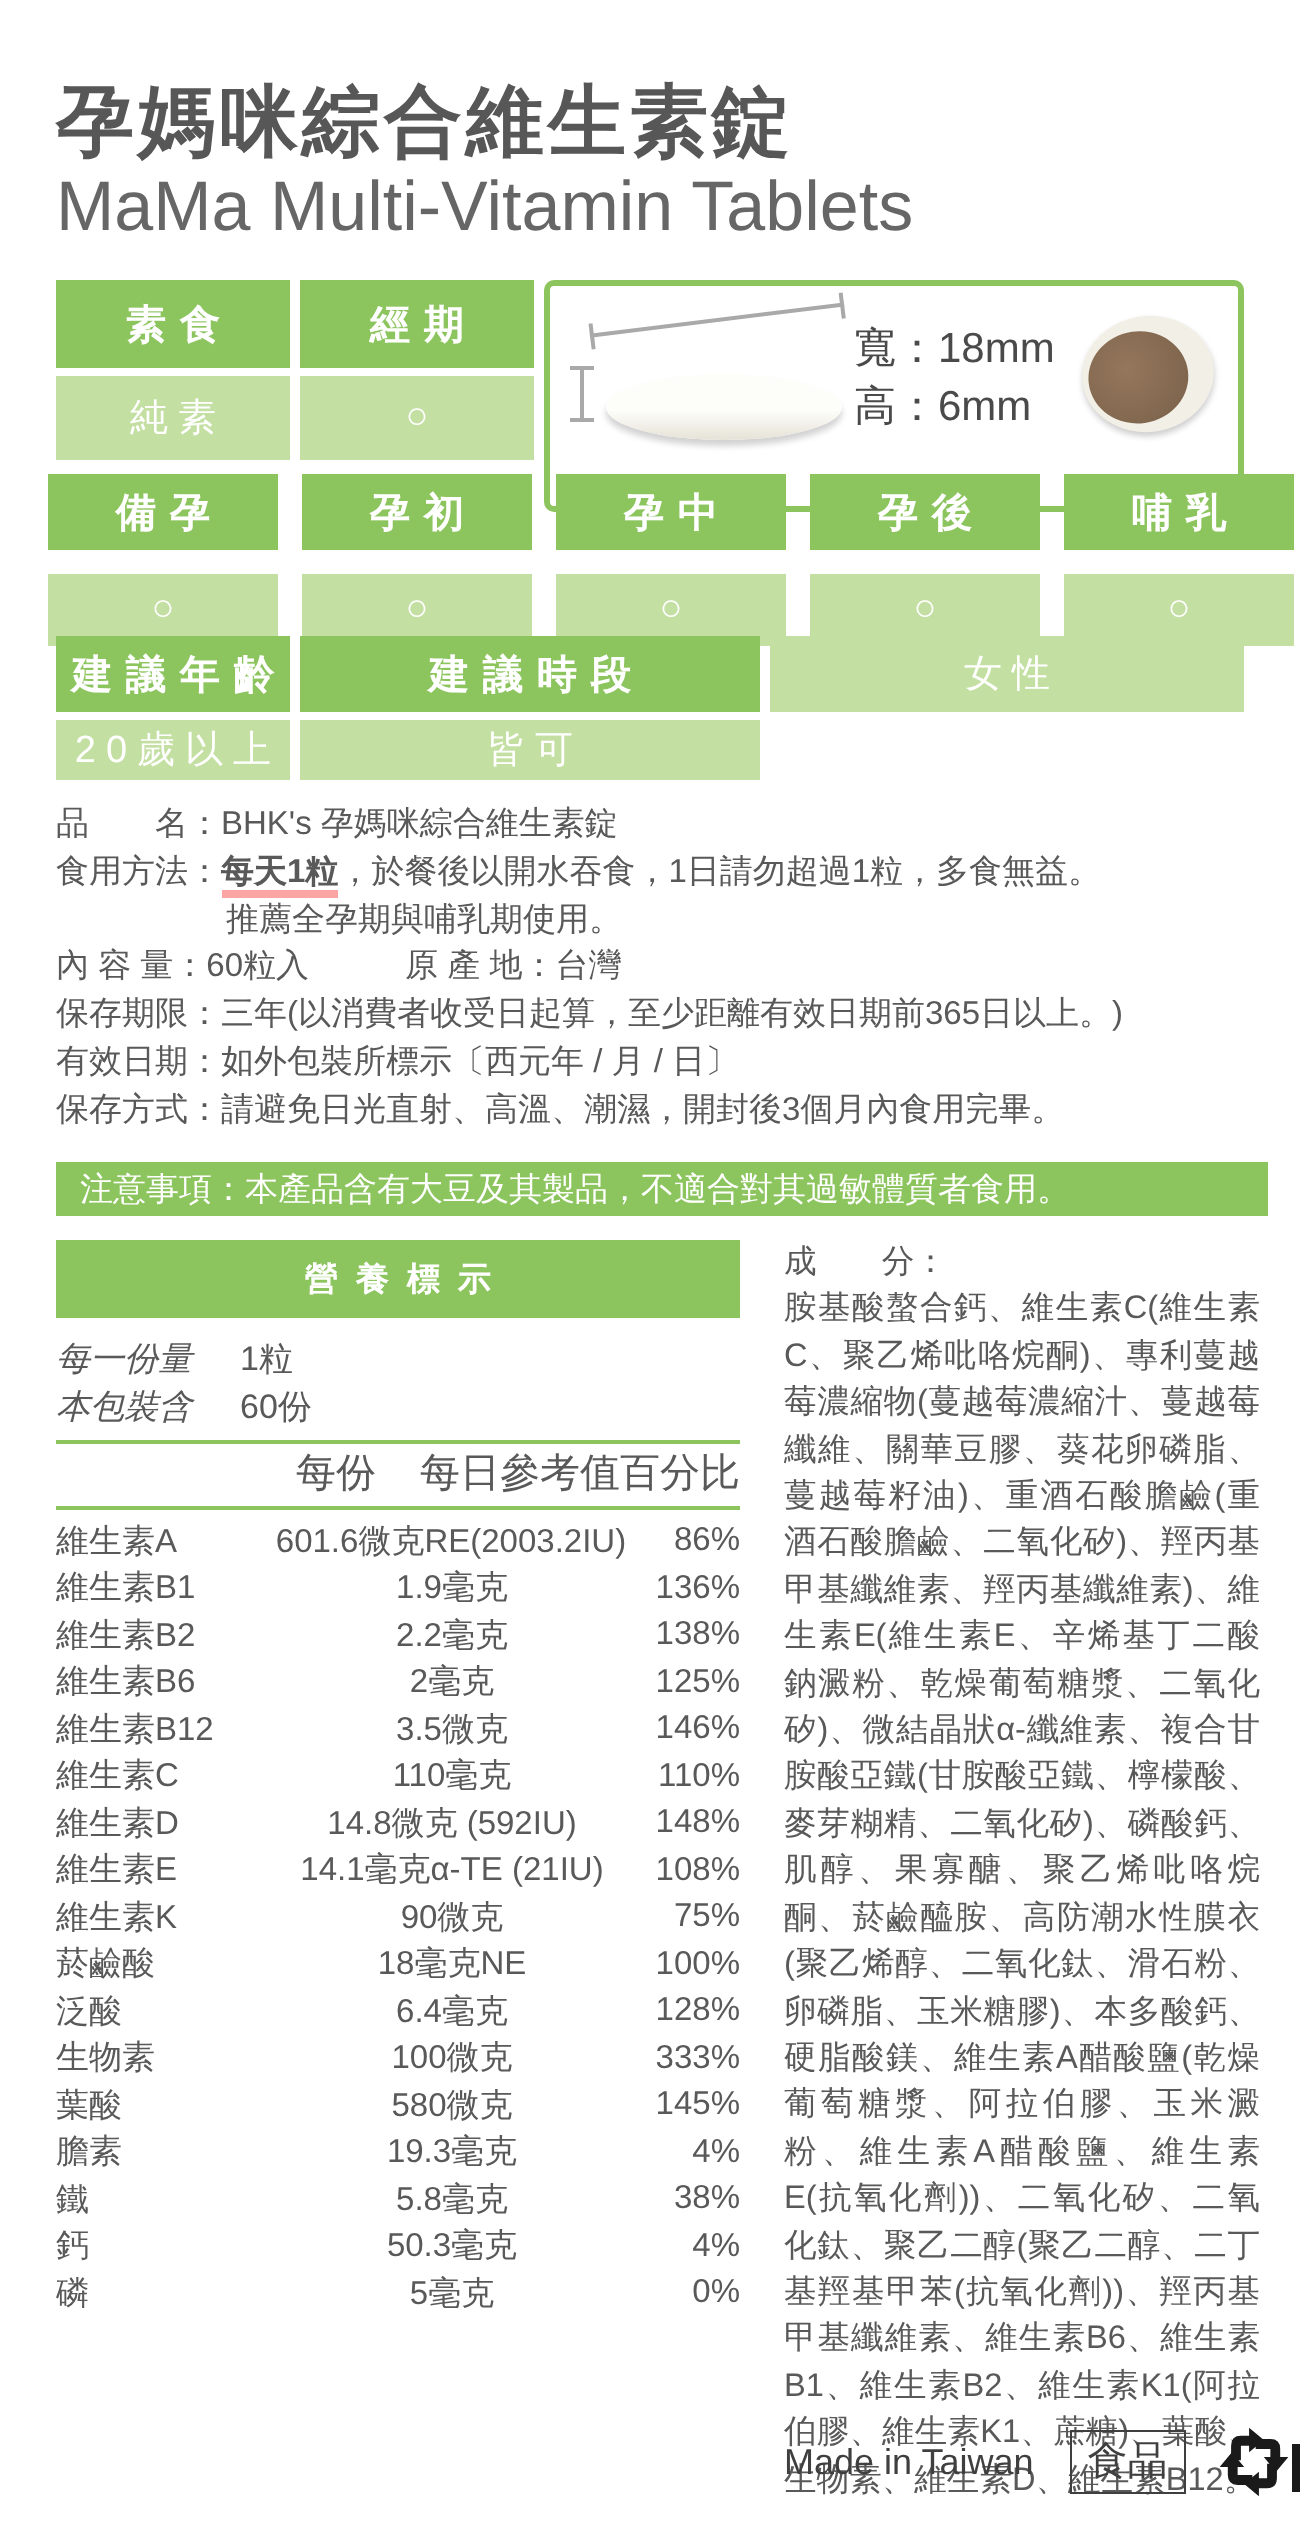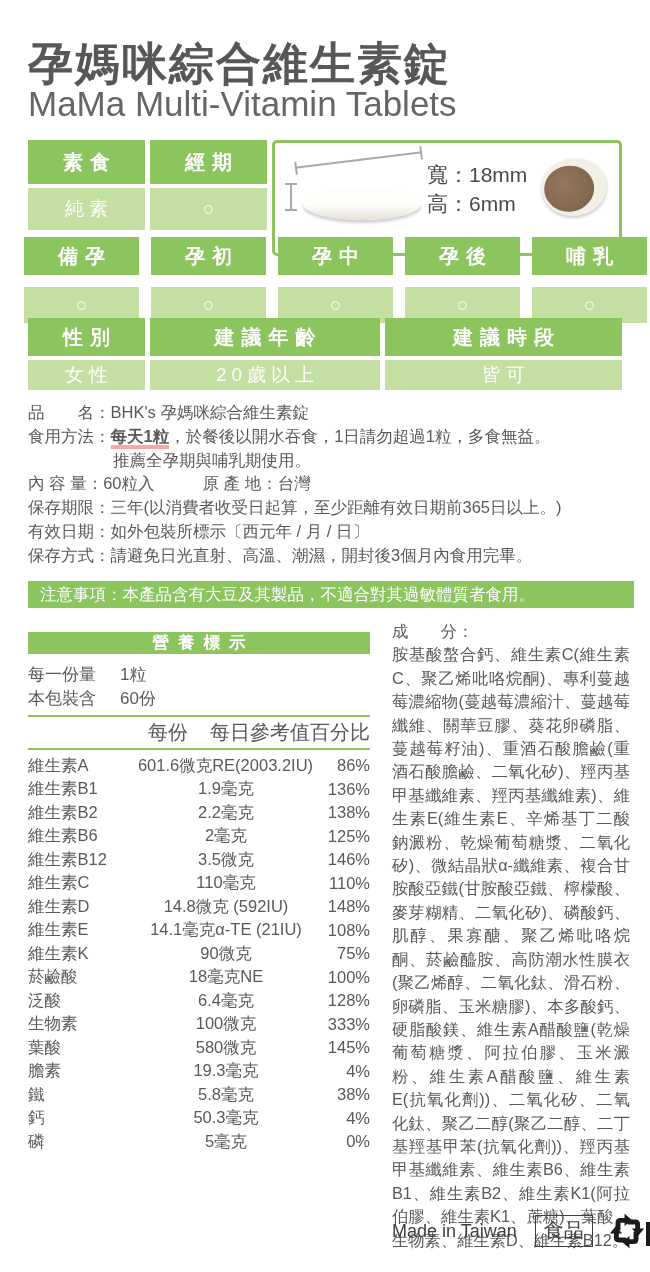--- a/index.html
+++ b/index.html
@@ -2,21 +2,21 @@
 <html style="--green: #8cc45e; --light-green: #c3dfa2;"><head>
 <meta charset="utf-8">
 <style>
   :root { --green:#8cc45e; --light-green:#c3dfa2; --txt:#595959; }
   * { margin:0; padding:0; box-sizing:border-box; }
   body { width:650px; height:1272px; background:#fff; position:relative; overflow:hidden;
          font-family:"Liberation Sans", sans-serif; color:var(--txt); }
   .abs { position:absolute; }
 
   
-  .title-zh { left:28px; top:34px; font-size:45px; font-weight:700; color:#575757; letter-spacing:2px; }
+  .title-zh { left:28px; top:34px; font-size:39px; font-weight:700; color:#575757; letter-spacing:2px; }
   .title-en { left:28px; top:84px; font-size:35px; font-weight:400; color:#666; }
 
   
   .cell { display:flex; align-items:center; justify-content:center; color:#fff; }
   .cell.dark  { background:var(--green); font-weight:700; font-size:20px; letter-spacing:7px; padding-left:7px; }
   .cell.light { background:var(--light-green); font-size:19px; letter-spacing:5px; padding-left:5px; }
 
   .spec-grid { left:28px; top:140px; display:grid; grid-template-columns:117px 117px;
                grid-template-rows:44px 42px; column-gap:5px; row-gap:4px; }
   .stage-grid { left:24px; top:237px; display:grid; grid-template-columns:repeat(5,115px);
@@ -47,24 +47,24 @@
   .info { left:28px; top:401px; width:606px; font-size:16.5px; line-height:23.8px; color:var(--txt); }
   .info .udl { font-weight:700; border-bottom:4px solid #fca5a5; }
   .info .indent { padding-left:85px; }
   .info .gap { margin-left:48px; }
 
   .notice { left:28px; top:581px; width:606px; height:27px; background:var(--green); color:#fff;
             font-size:16.5px; display:flex; align-items:center; padding-left:12px; }
 
   
   .nutri { left:28px; top:620px; width:342px; }
-  .nutri-title { height:22px; background:var(--green); color:#fff; font-weight:700; font-size:16.5px;
-                 display:flex; align-items:center; justify-content:center; letter-spacing:9px; padding-left:9px;margin-top:12px; }
+  .nutri-title { height:39px; background:var(--green); color:#fff; font-weight:700; font-size:16.5px;
+                 display:flex; align-items:center; justify-content:center; letter-spacing:9px; padding-left:9px; }
   .serv { display:flex; font-size:17px; margin-top:9px; line-height:23px; }
-  .serv .lb { width:92px; }
+  .serv .lb { width:92px;font-style:italic; }
   .grule { height:2px; background:var(--green); margin-top:5px; }
   .n-head { display:flex; justify-content:flex-end; gap:22px; font-size:20px; line-height:22px; margin-top:4px; }
   .n-rows { margin-top:4px; }
   .n-row { display:flex; align-items:center; height:23.5px; font-size:16.5px; }
   .n-name { width:112px; white-space:nowrap; }
   .n-amt { flex:1; text-align:center; white-space:nowrap; }
   .n-dv { width:58px; text-align:right; }
 
   
   .ingr { left:392px; top:620px; width:238px; font-size:16.3px; line-height:23.4px; color:var(--txt); }
@@ -111,21 +111,20 @@
   <div class="cell dark">孕後</div>
   <div class="cell dark">哺乳</div>
   <div class="cell light">○</div>
   <div class="cell light">○</div>
   <div class="cell light">○</div>
   <div class="cell light">○</div>
   <div class="cell light">○</div>
 </div>
 
 <div class="abs aud-grid">
-  <div class="cell dark">性別</div>
   <div class="cell dark">建議年齡</div>
   <div class="cell dark">建議時段</div>
   <div class="cell light">女性</div>
   <div class="cell light">20歲以上</div>
   <div class="cell light">皆可</div>
 </div>
 
 <div class="abs info">
   <div><span>品　　名：</span><span>BHK's 孕媽咪綜合維生素錠</span></div>
   <div><span>食用方法：</span><span class="udl">每天1粒</span><span>，於餐後以開水吞食，1日請勿超過1粒，多食無益。</span></div>

